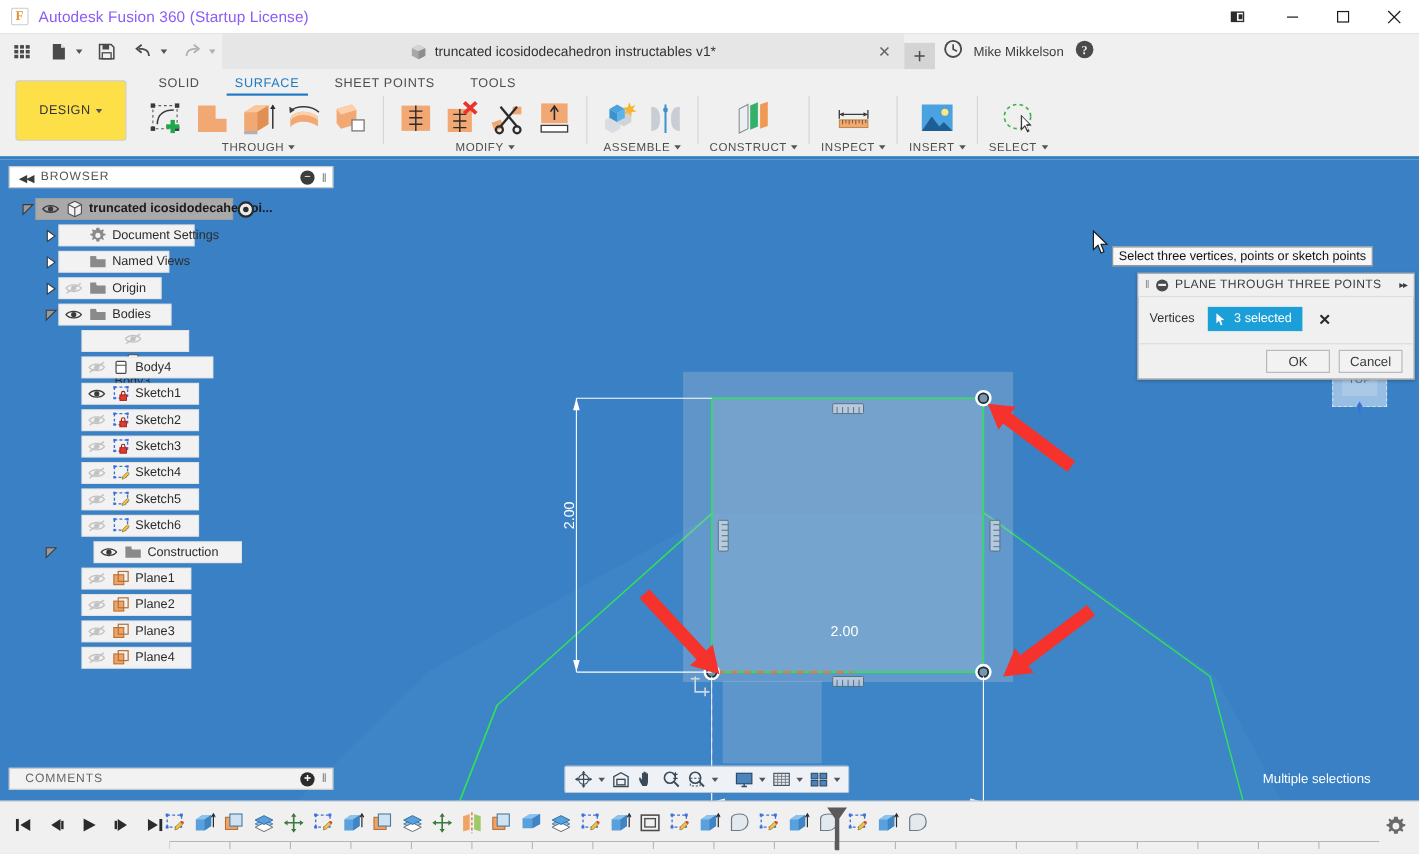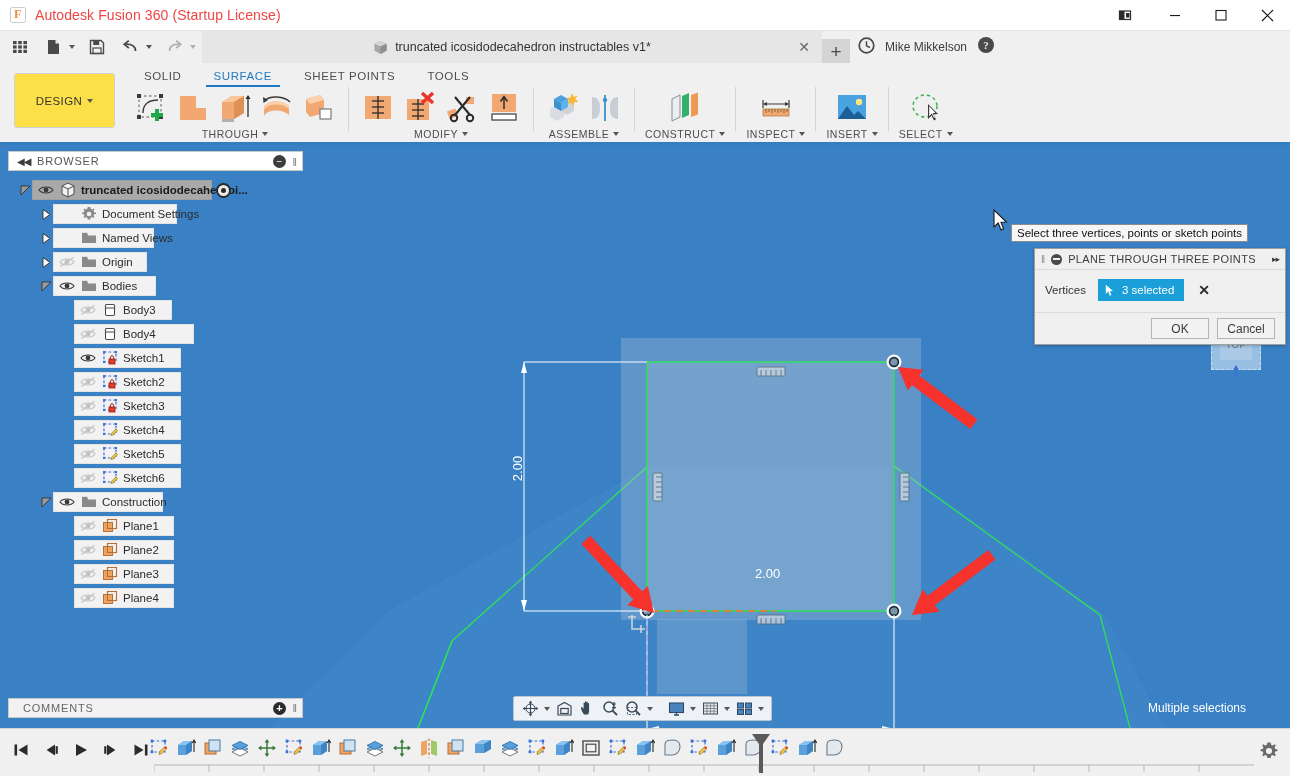--- a/index.html
+++ b/index.html
@@ -21,21 +21,21 @@
   .app-logo {
     width:16px; height:16px; margin-left:10px; margin-right:9px;
     background:#ffffff; border:1px solid #cccccc; border-radius:2px;
     position:relative; flex:none;
   }
   .app-logo::after{
     content:"F"; position:absolute; left:3px; top:-1px;
     font-size:12px; font-weight:bold; color:#e8913a;
     font-family:"Liberation Serif", serif;
   }
-  .app-title { font-size:14px; color:#ef4444; letter-spacing:.1px; }
+  .app-title { font-size:14px; color:#8b5cf6; letter-spacing:.1px; }
   .winbtns { margin-left:auto; display:flex; height:31px; }
   .winbtn { width:46px; height:31px; display:flex; align-items:center; justify-content:center; }
   .winbtn svg { display:block; }
   .winbtn.restore-panel { width:54px; }
 
   
   .qabar {
     position:absolute; left:0; top:31px; width:1290px; height:32px;
     background:#f0f0f0; display:flex; align-items:center;
   }
@@ -807,21 +807,21 @@
               <path d="M1,4 L6,4 L7.2,5.6 L15,5.6 L15,13 L1,13 Z" fill="#8a8a8a"></path>
               <rect x="1" y="2.8" width="5.5" height="2" fill="#8a8a8a"></rect>
             </svg>
           </span>
           <span class="tlabel">Bodies</span>
         </div>
       </div>
       <div class="trow">
         <span style="width: 52px; flex: 0 0 auto;"></span>
         <span class="twist"></span>
-        <div class="tpill" style="width: 98px;">
+        <div class="tpill" style="width: 98px; flex-direction: column;">
           <span class="eye">
             <svg width="16" height="14" viewBox="0 0 16 14">
               <path d="M1,7 C4,3 12,3 15,7 C12,11 4,11 1,7 Z" fill="none" stroke="#c2c2c2" stroke-width="1.2"></path>
               <circle cx="8" cy="7" r="2.4" fill="#c2c2c2"></circle>
               <path d="M1.5,11.5 L14.5,2.5" stroke="#c2c2c2" stroke-width="1.3"></path>
             </svg>
           </span>
           <span class="titem-ico">
             <svg width="16" height="16" viewBox="0 0 16 16">
               <rect x="3.5" y="2.5" width="9" height="11" rx="1.2" fill="#ffffff" stroke="#4a4a4a" stroke-width="1.1"></rect>
@@ -1015,21 +1015,21 @@
           <span class="tlabel">Sketch6</span>
         </div>
       </div>
       <div class="trow">
         <span style="width: 31px; flex: 0 0 auto;"></span>
         <span class="twist">
           <svg width="11" height="11" viewBox="0 0 11 11">
             <path d="M1,1 L10,1 L1,10 Z" fill="#9a9a9a" stroke="#3a3a3a" stroke-width="1"></path>
           </svg>
         </span>
-        <div class="tpill" style="width: 110px;">
+        <div class="tpill" style="width: 135px; margin-left: 32px;">
           <span class="eye">
             <svg width="16" height="14" viewBox="0 0 16 14">
               <path d="M1,7 C4,3 12,3 15,7 C12,11 4,11 1,7 Z" fill="none" stroke="#3a3a3a" stroke-width="1.2"></path>
               <circle cx="8" cy="7" r="2.4" fill="#3a3a3a"></circle>
             </svg>
           </span>
           <span class="titem-ico">
             <svg width="16" height="16" viewBox="0 0 16 16">
               <path d="M1,4 L6,4 L7.2,5.6 L15,5.6 L15,13 L1,13 Z" fill="#8a8a8a"></path>
               <rect x="1" y="2.8" width="5.5" height="2" fill="#8a8a8a"></rect>

